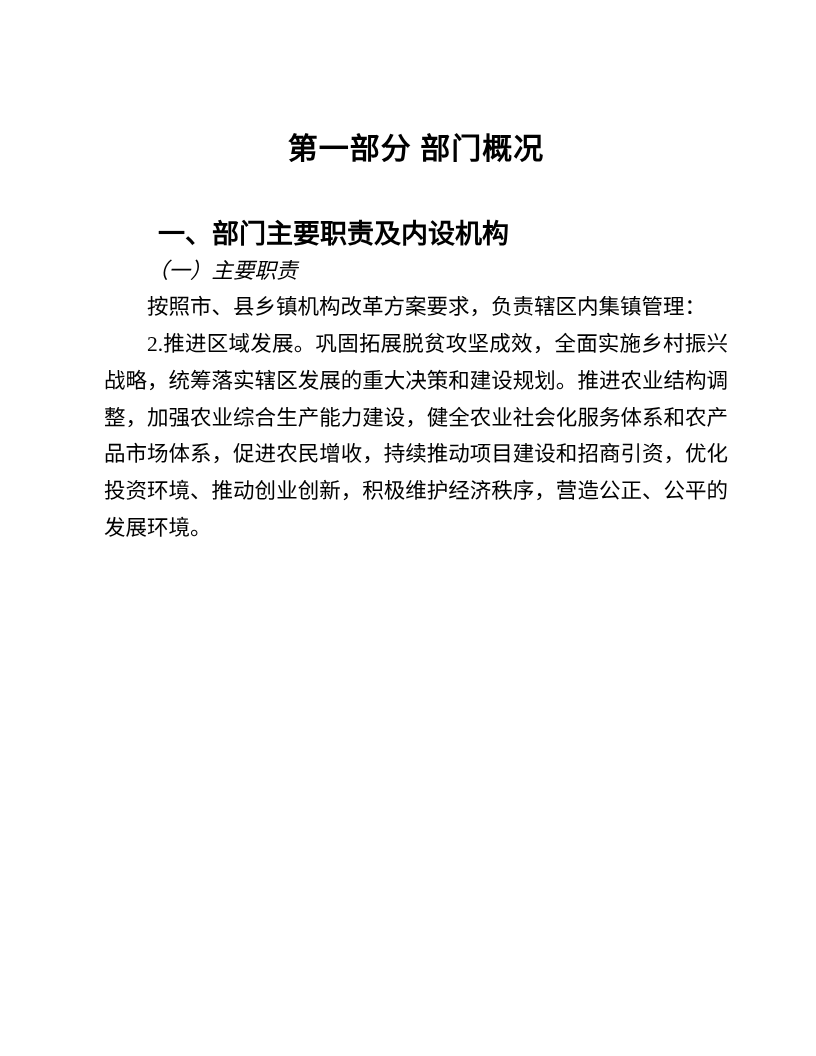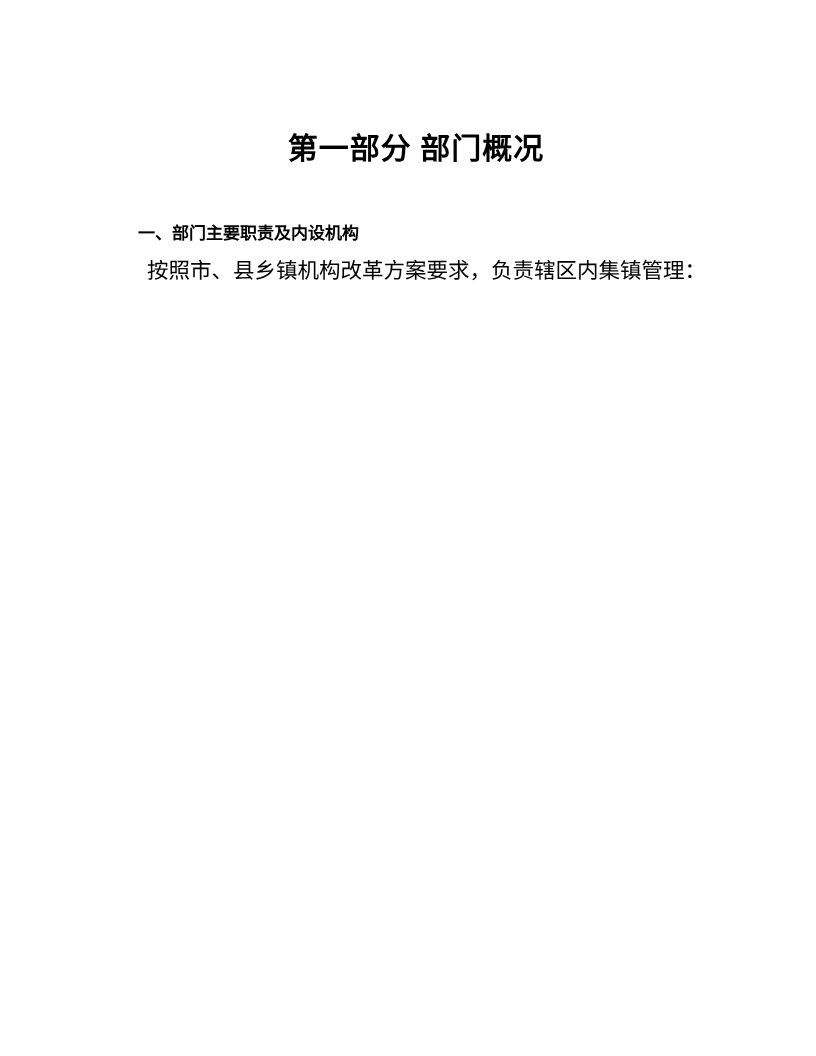--- a/index.html
+++ b/index.html
@@ -25,21 +25,21 @@
     margin: 0 0 46px 0;
     font-size: 30px;
     font-weight: bold;
     line-height: 1.4;
     text-align: center;
     letter-spacing: 1px;
     font-family: "Liberation Serif", "DejaVu Serif", serif;
   }
   .section-heading {
     margin: 0;
-    font-size: 17px;
+    font-size: 27px;
     font-weight: bold;
     line-height: 36.7px;
     text-indent: 2em;
     font-family: "Liberation Sans", "DejaVu Sans", sans-serif;
   }
   .subsection-heading {
     margin: 0;
     font-size: 21.5px;
     font-weight: normal;
     font-style: italic; 
@@ -59,20 +59,22 @@
 <body>
 
 <div class="page">
 
   <h1 class="doc-title">第一部分 部门概况</h1>
 
   <div class="content">
 
     <h2 class="section-heading">一、部门主要职责及内设机构</h2>
 
+    <h3 class="subsection-heading">（一）主要职责</h3>
 
     <p class="body-paragraph">按照市、县乡镇机构改革方案要求，负责辖区内集镇管理：</p>
 
 
+    <p class="body-paragraph">2.推进区域发展。巩固拓展脱贫攻坚成效，全面实施乡村振兴战略，统筹落实辖区发展的重大决策和建设规划。推进农业结构调整，加强农业综合生产能力建设，健全农业社会化服务体系和农产品市场体系，促进农民增收，持续推动项目建设和招商引资，优化投资环境、推动创业创新，积极维护经济秩序，营造公正、公平的发展环境。</p>
 
 
   </div>
 </div>
 
 </body></html>

